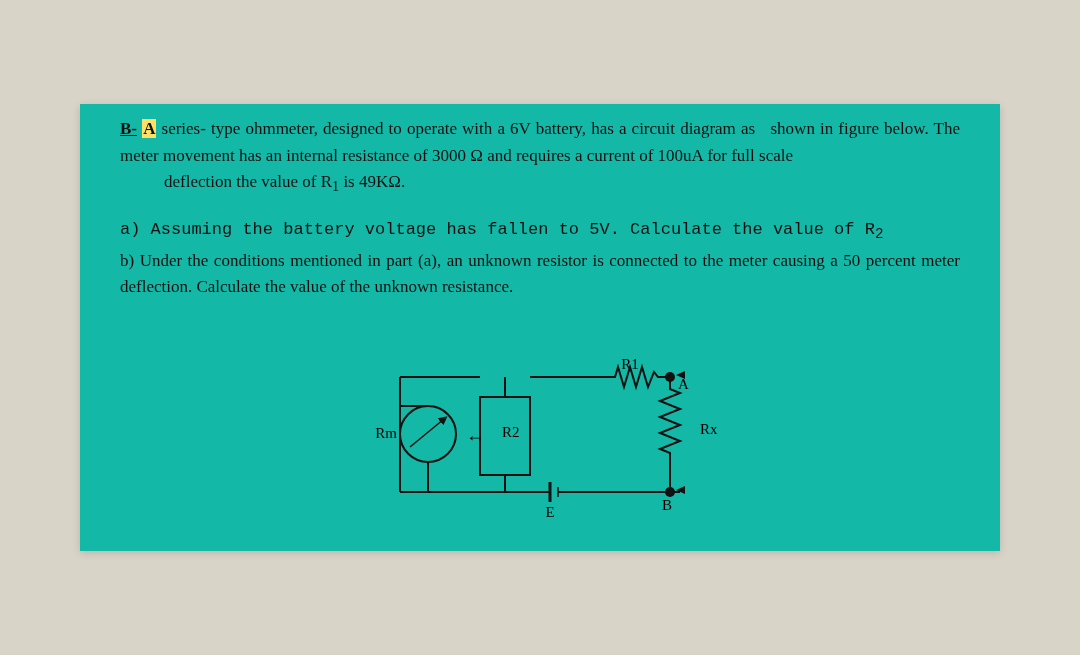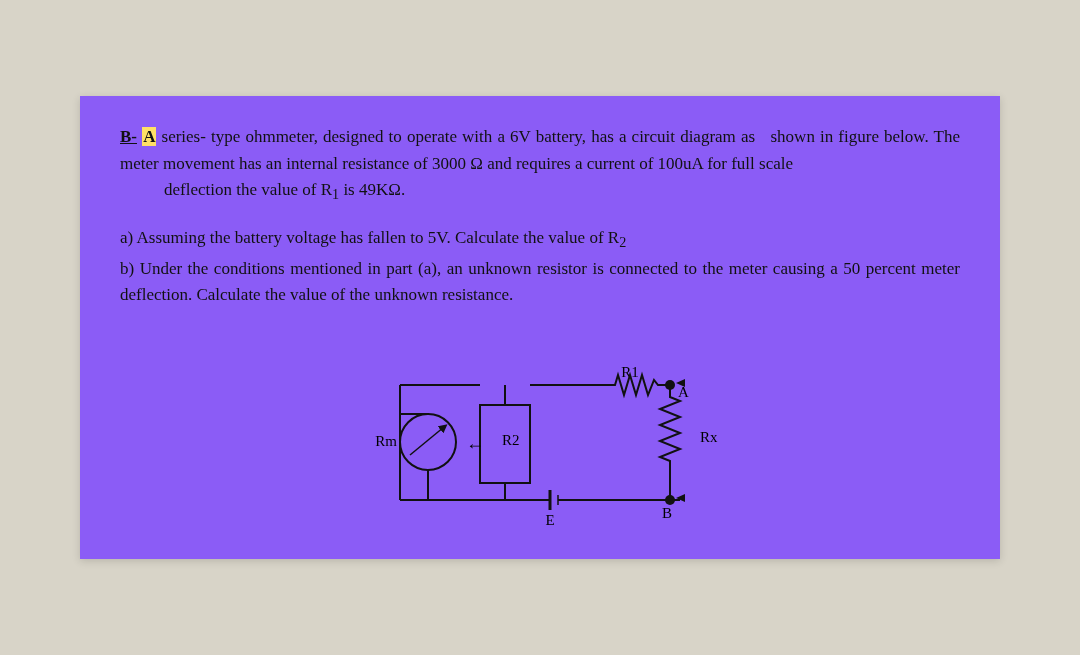--- a/index.html
+++ b/index.html
@@ -8,22 +8,22 @@
       height: 655px;
       background: #d8d4c8;
       font-family: 'Times New Roman', Times, serif;
       display: flex;
       align-items: center;
       justify-content: center;
       overflow: hidden;
     }
     .page {
       width: 920px;
-      background: #8b5cf6;
-      padding: 28px 40px 24px 40px;
+      background: #14b8a6;
+      padding: 12px 40px 24px 40px;
       box-shadow: 0 2px 8px rgba(0,0,0,0.15);
     }
     .problem-text {
       font-size: 17px;
       line-height: 1.55;
       color: #111;
       text-align: justify;
     }
     .highlight-b {
       font-weight: bold;
@@ -33,20 +33,21 @@
     .highlight-a {
       font-weight: bold;
       background-color: #ffe066;
       padding: 0 1px;
     }
     .indent {
       margin-left: 44px;
     }
     .part-a {
       margin-top: 18px;
+      font-family: Liberation Mono, monospace;
     }
     .part-b {
       margin-top: 2px;
     }
     .circuit-container {
       margin-top: 16px;
       display: flex;
       justify-content: center;
       align-items: center;
       position: relative;

